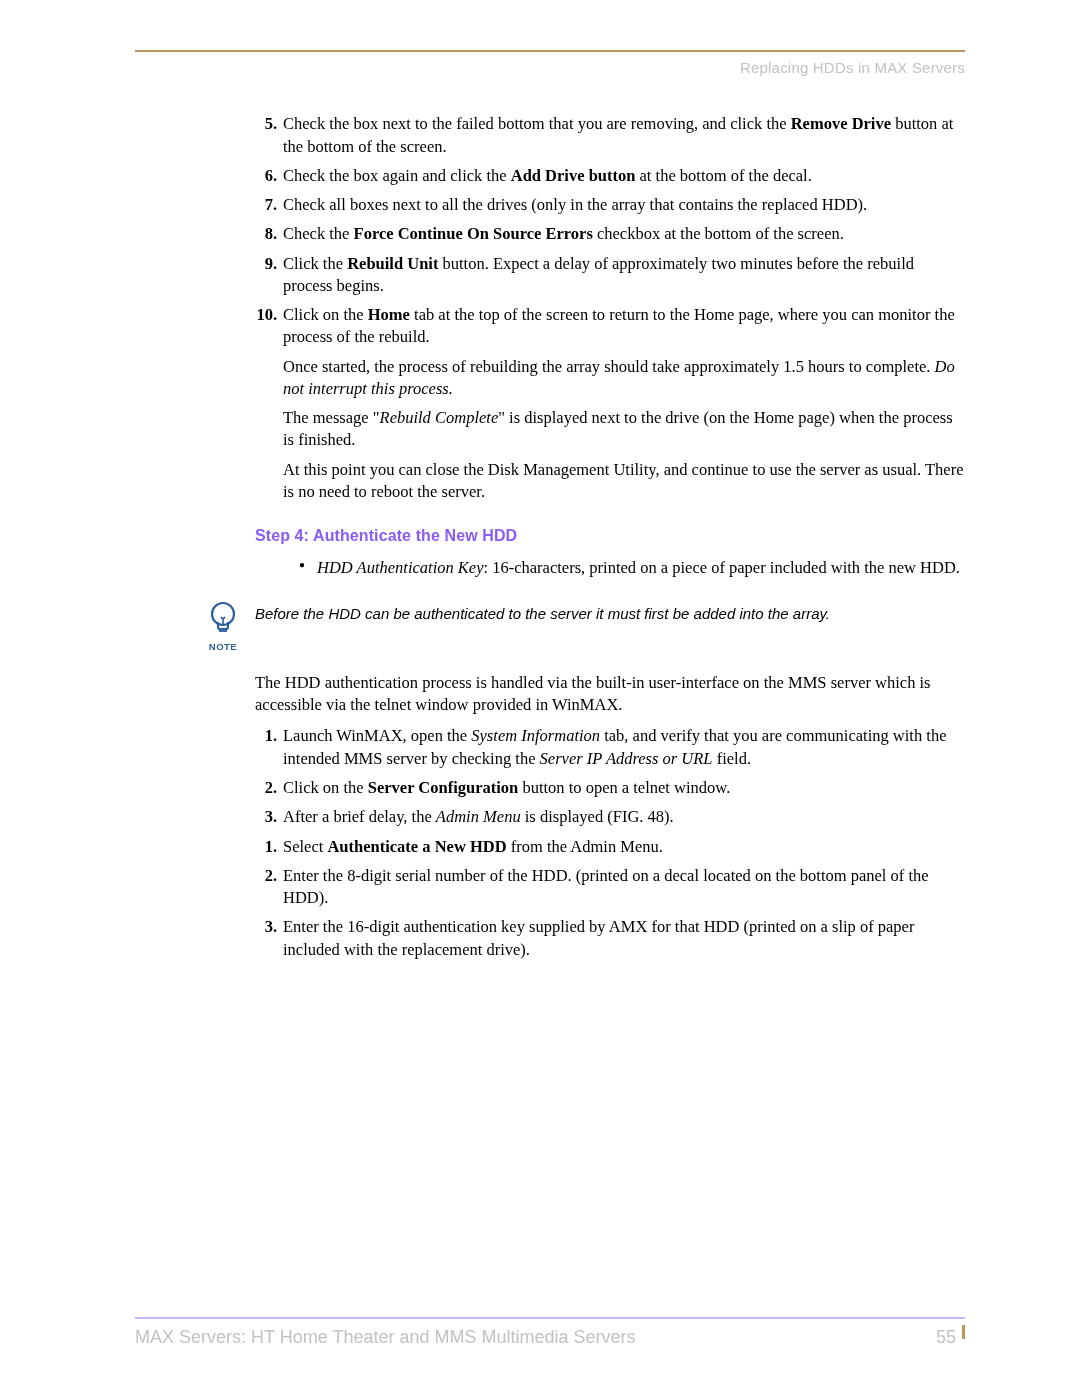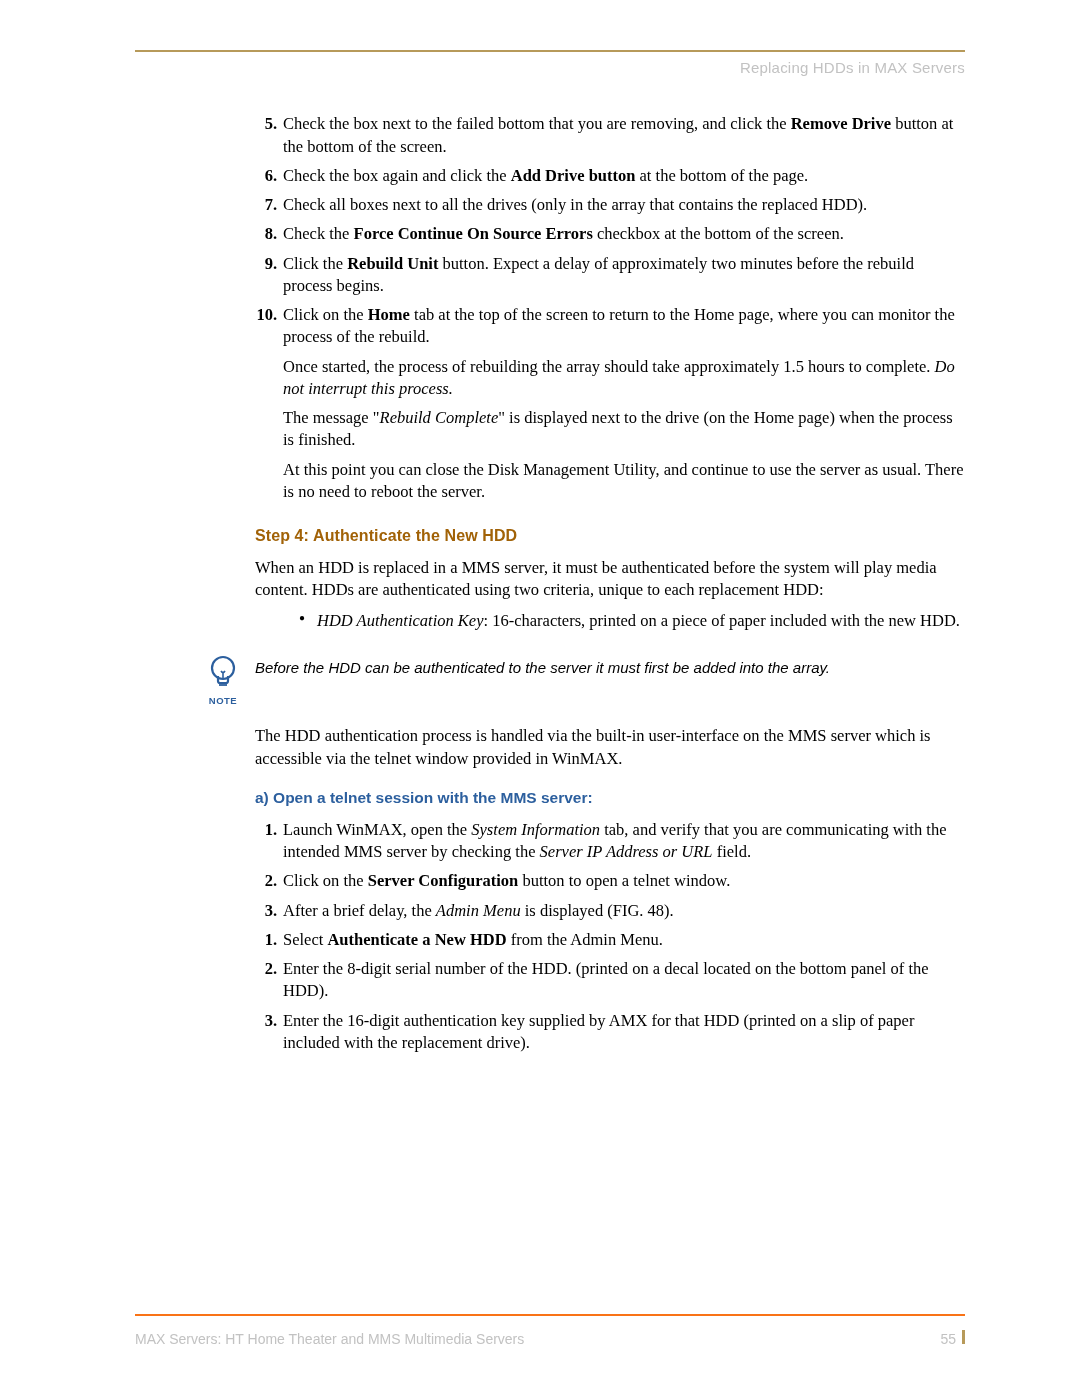--- a/index.html
+++ b/index.html
@@ -54,21 +54,21 @@
     text-align: right;
     width: 22px;
   }
   ol.numbered.start5 { counter-reset: item 4; }
   .step-para {
     padding-left: 28px;
     margin-bottom: 7px;
   }
   .section-heading {
     font-family: "Helvetica Neue", Arial, sans-serif;
-    color: #a16207;
+    color: #8b5cf6;
     font-weight: 600;
     font-size: 16px;
     margin-top: 22px;
     margin-bottom: 10px;
     letter-spacing: 0.1px;
   }
   .sub-heading {
     font-family: "Helvetica Neue", Arial, sans-serif;
     color: #2c5f9e;
     font-weight: 600;
@@ -123,27 +123,27 @@
     font-style: italic;
     font-size: 15px;
     line-height: 1.45;
     padding-top: 4px;
   }
   .footer {
     position: absolute;
     bottom: 48px;
     left: 135px;
     right: 115px;
-    border-top: 2px solid #f97316;
-    padding-top: 14px;
+    border-top: 2px solid #c4b5fd;
+    padding-top: 6px;
     display: flex;
     justify-content: space-between;
     font-family: "Helvetica Neue", Arial, sans-serif;
     color: #c2c2c2;
-    font-size: 14px;
+    font-size: 18px;
   }
   .footer-right {
     display: flex;
     gap: 6px;
   }
   .footer-tick {
     width: 3px;
     height: 14px;
     background: #b79a5a;
     display: inline-block;
@@ -159,21 +159,21 @@
   <div class="top-rule"></div>
   <div class="header-line">Replacing HDDs in MAX Servers</div>
 
   <div class="content">
 
     <ol class="numbered start5">
       <li>
         <span>Check the box next to the failed bottom that you are removing, and click the </span><span class="b">Remove Drive</span><span> button at the bottom of the screen.</span>
       </li>
       <li>
-        <span>Check the box again and click the </span><span class="b">Add Drive button</span><span> at the bottom of the page.</span>
+        <span>Check the box again and click the </span><span class="b">Add Drive button</span><span> at the bottom of the decal.</span>
       </li>
       <li>Check all boxes next to all the drives (only in the array that contains the replaced HDD).</li>
       <li>
         <span>Check the </span><span class="b">Force Continue On Source Errors</span><span> checkbox at the bottom of the screen.</span>
       </li>
       <li>
         <span>Click the </span><span class="b">Rebuild Unit</span><span> button. Expect a delay of approximately two minutes before the rebuild process begins.</span>
       </li>
       <li>
         <span>Click on the </span><span class="b">Home</span><span> tab at the top of the screen to return to the Home page, where you can monitor the process of the rebuild.</span>
@@ -182,21 +182,20 @@
         </div>
         <div class="step-para" style="padding-left:0;">
           <span>The message "</span><span class="i">Rebuild Complete</span><span>" is displayed next to the drive (on the Home page) when the process is finished.</span>
         </div>
         <div class="step-para" style="padding-left:0;">At this point you can close the Disk Management Utility, and continue to use the server as usual. There is no need to reboot the server.</div>
       </li>
     </ol>
 
     <div class="section-heading">Step 4: Authenticate the New HDD</div>
 
-    <p class="body-para">When an HDD is replaced in a MMS server, it must be authenticated before the system will play media content. HDDs are authenticated using two criteria, unique to each replacement HDD:</p>
 
     <ul class="bullets">
       <li>
         <span class="i">HDD Authentication Key</span><span>: 16-characters, printed on a piece of paper included with the new HDD.</span>
       </li>
     </ul>
 
     <div class="note-row">
       <div class="note-icon">
         <svg width="36" height="40" viewBox="0 0 36 40">
@@ -206,21 +205,20 @@
           <path d="M16 18 Q18 21 20 18" fill="none" stroke="#2c5f9e" stroke-width="1.6"></path>
           <line x1="18" y1="20" x2="18" y2="26" stroke="#2c5f9e" stroke-width="1.6"></line>
         </svg>
         <div class="note-label">NOTE</div>
       </div>
       <div class="note-text">Before the HDD can be authenticated to the server it must first be added into the array.</div>
     </div>
 
     <p class="body-para">The HDD authentication process is handled via the built-in user-interface on the MMS server which is accessible via the telnet window provided in WinMAX.</p>
 
-    <div class="sub-heading">a) Open a telnet session with the MMS server:</div>
 
     <ol class="numbered">
       <li>
         <span>Launch WinMAX, open the </span><span class="i">System Information</span><span> tab, and verify that you are communicating with the intended MMS server by checking the </span><span class="i">Server IP Address or URL</span><span> field.</span>
       </li>
       <li>
         <span>Click on the </span><span class="b">Server Configuration</span><span> button to open a telnet window.</span>
       </li>
       <li>
         <span>After a brief delay, the </span><span class="i">Admin Menu</span><span> is displayed (FIG. 48).</span>

